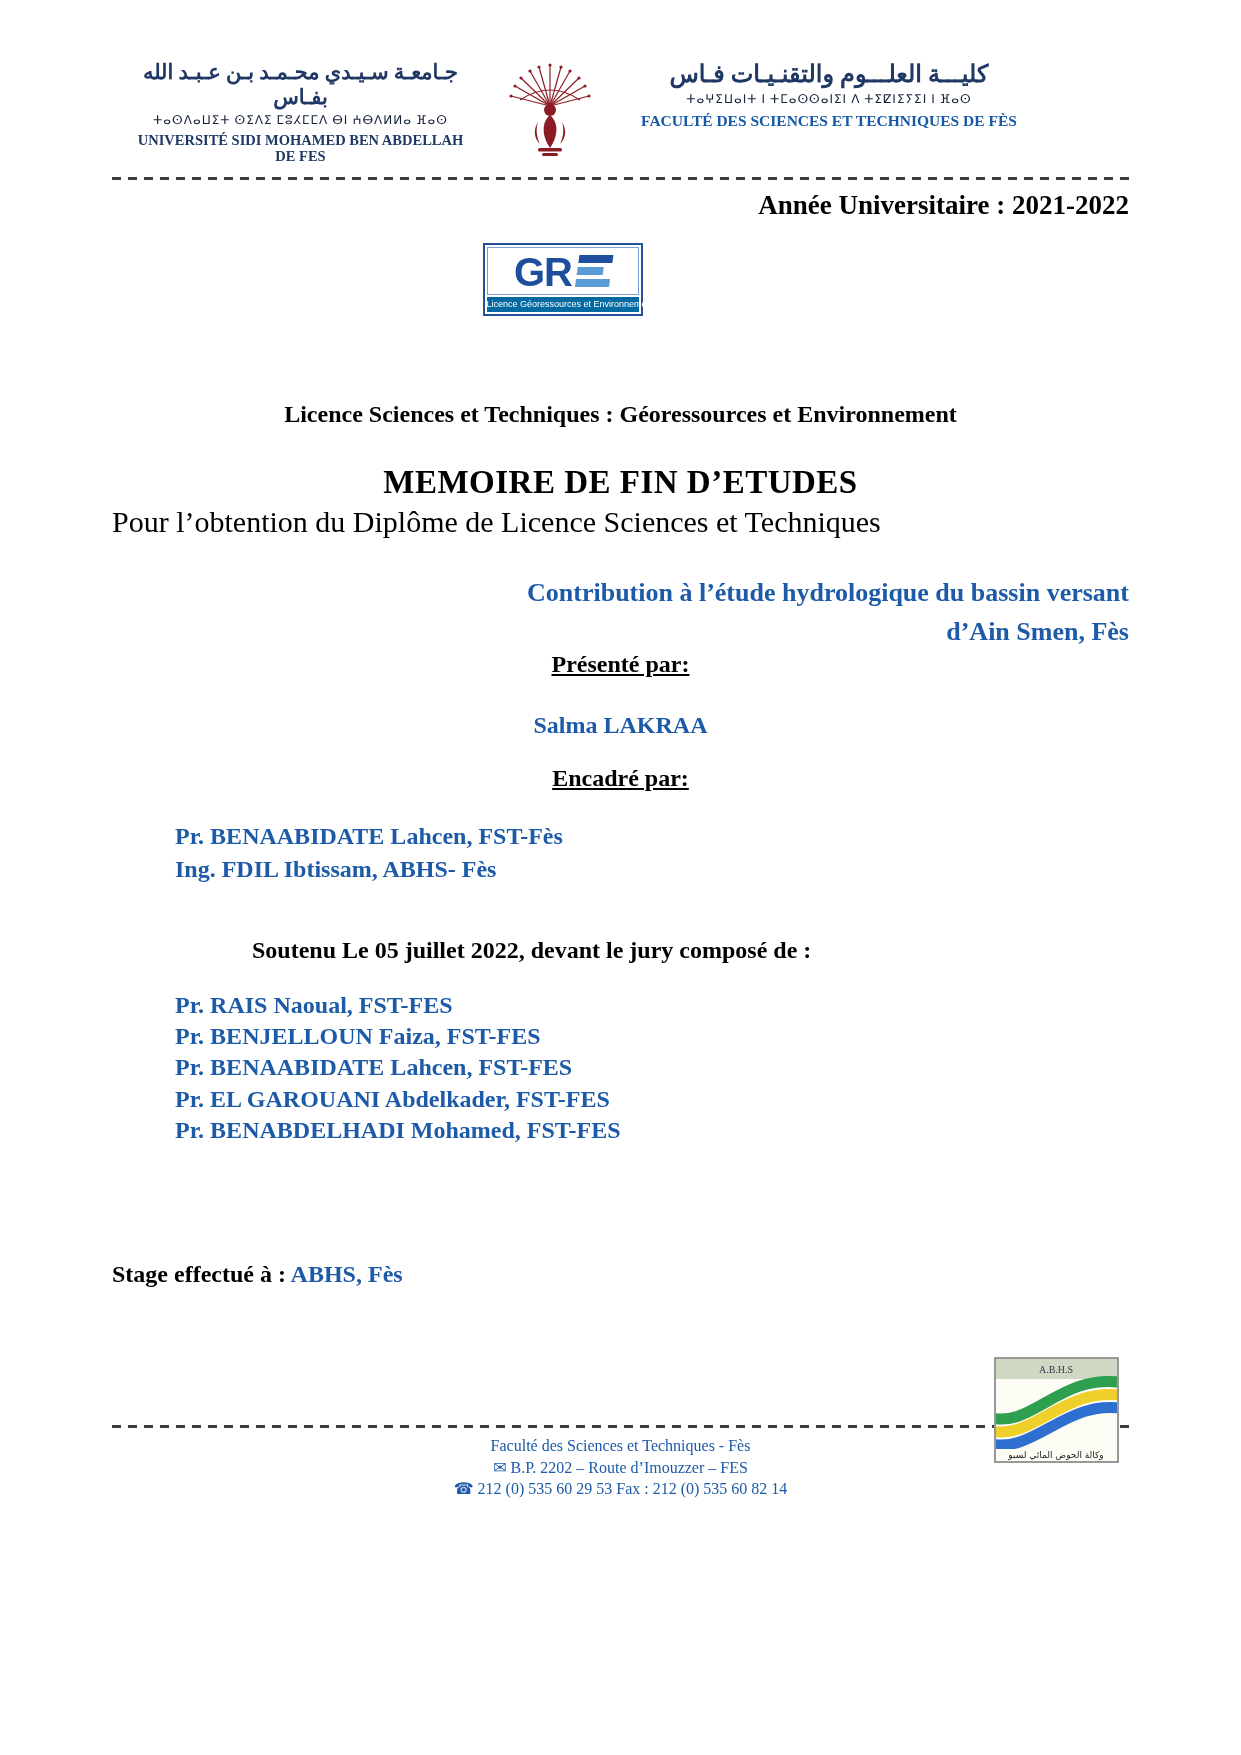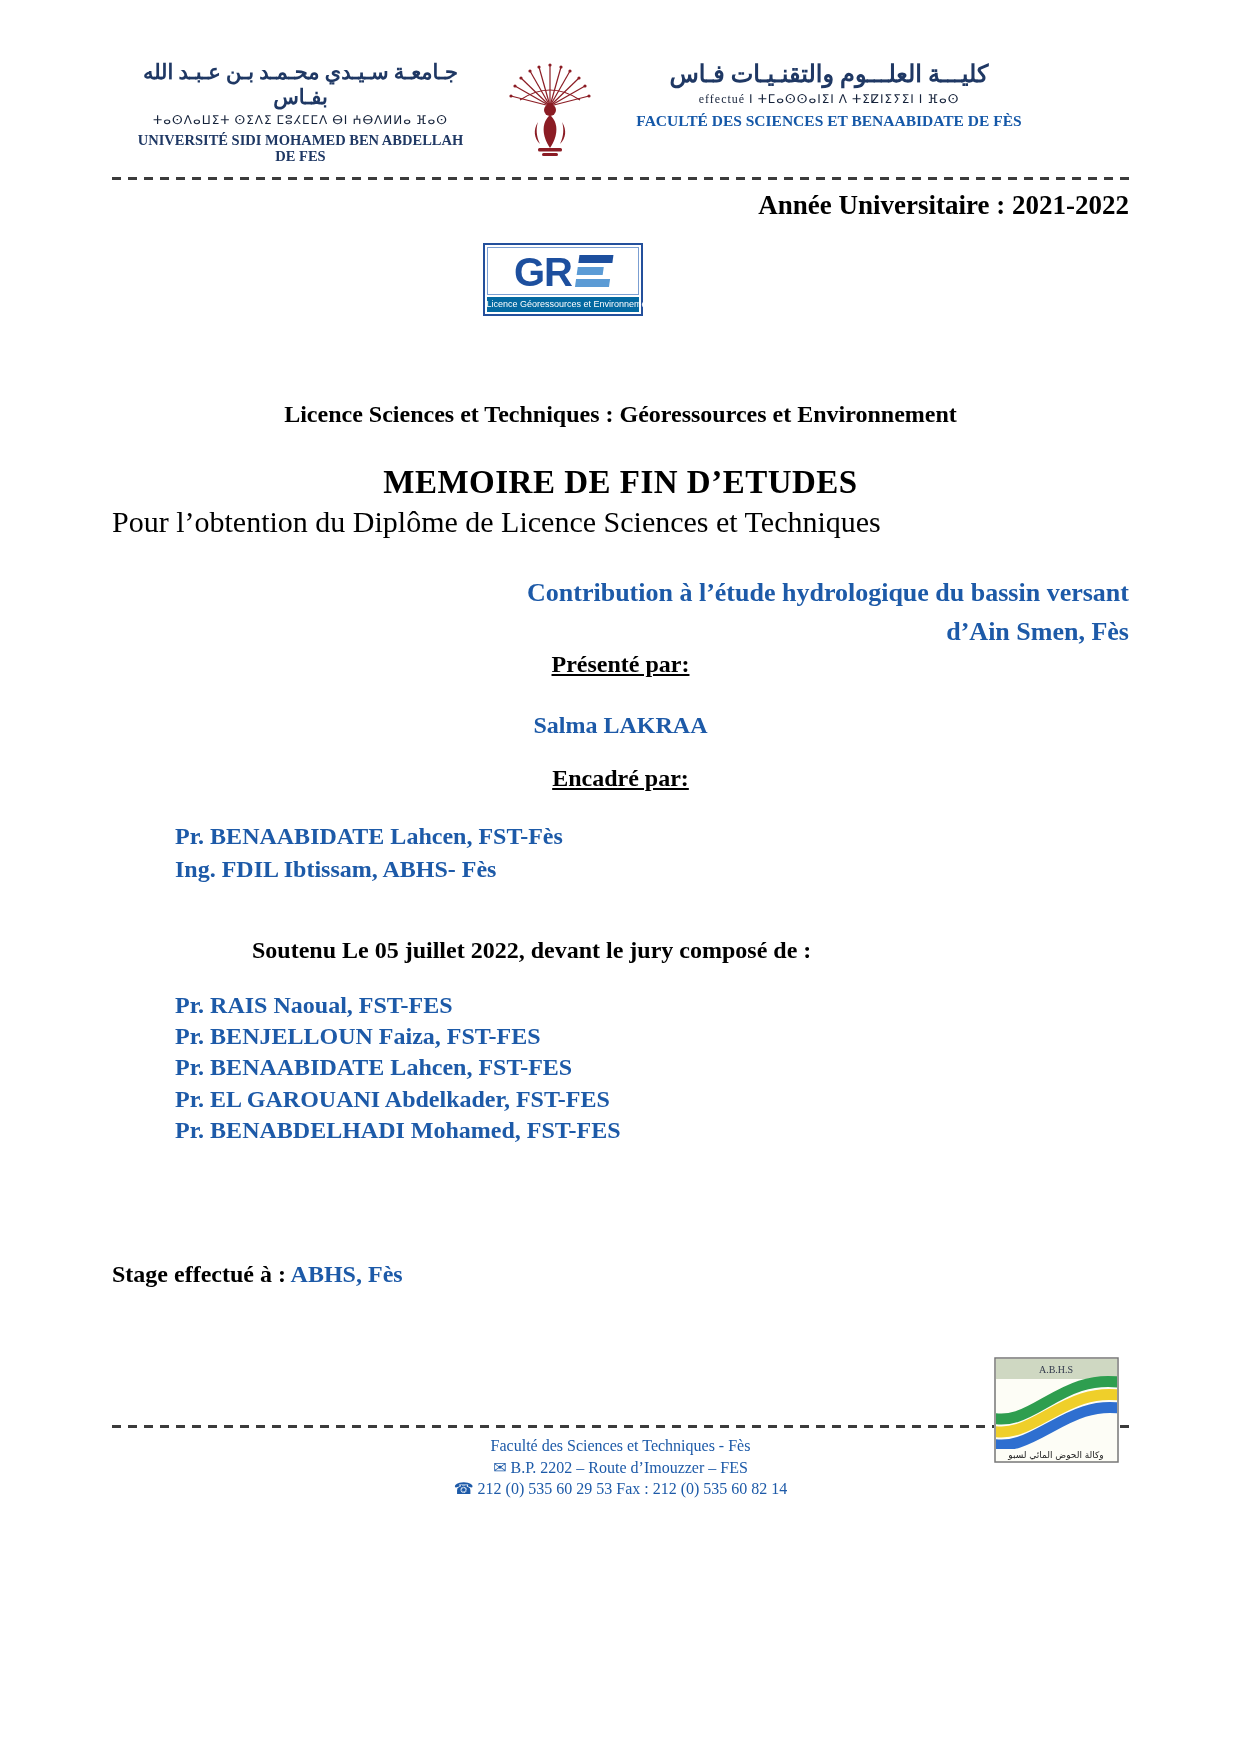--- a/index.html
+++ b/index.html
@@ -111,22 +111,22 @@
           <path d="M29 62 C24 70 25 78 31 84 C27 76 27 68 29 62 Z"></path>
           <path d="M53 62 C58 70 57 78 51 84 C55 76 55 68 53 62 Z"></path>
           <rect x="29" y="88" width="24" height="3.5" rx="1.5"></rect>
           <rect x="33" y="93" width="16" height="3" rx="1.5"></rect>
         </g>
       </svg>
     </div>
 
     <div class="hdr-col hdr-right">
       <div class="arabic-line">كليـــة العلـــوم والتقنـيـات فـاس</div>
-      <div class="tifinagh-line">effectué ⵏ ⵜⵎⴰⵙⵙⴰⵏⵉⵏ ⴷ ⵜⵉⵇⵏⵉⵢⵉⵏ ⵏ ⴼⴰⵙ</div>
-      <div class="latin-line">FACULTÉ DES SCIENCES ET BENAABIDATE DE FÈS</div>
+      <div class="tifinagh-line">ⵜⴰⵖⵉⵡⴰⵏⵜ ⵏ ⵜⵎⴰⵙⵙⴰⵏⵉⵏ ⴷ ⵜⵉⵇⵏⵉⵢⵉⵏ ⵏ ⴼⴰⵙ</div>
+      <div class="latin-line">FACULTÉ DES SCIENCES ET TECHNIQUES DE FÈS</div>
     </div>
   </div>
 
   <div class="dashes"></div>
 
   <div class="year-line">Année Universitaire : 2021-2022</div>
 
   <div class="gre-row">
     <div class="gre-box">
       <div class="gre-inner">

